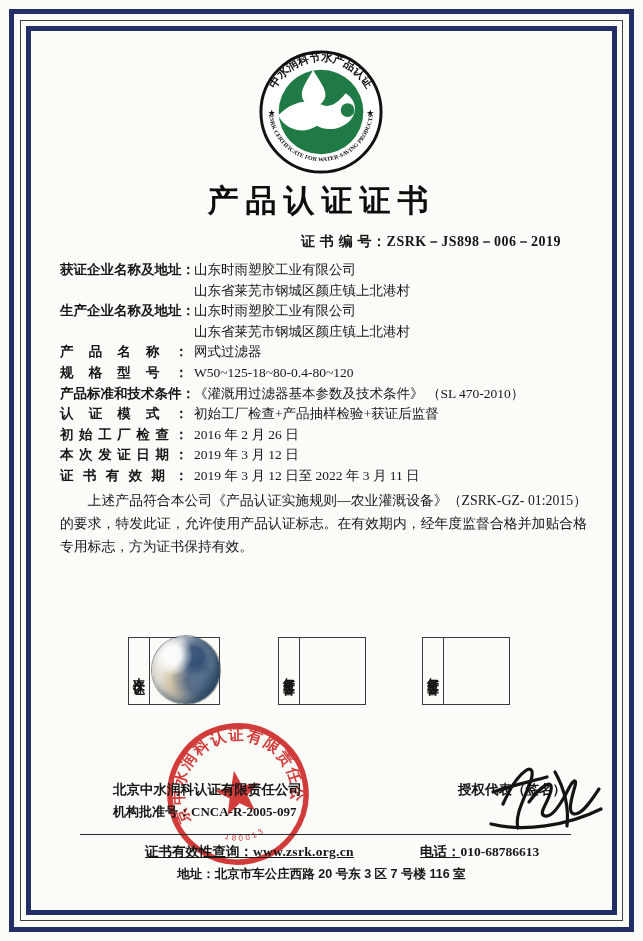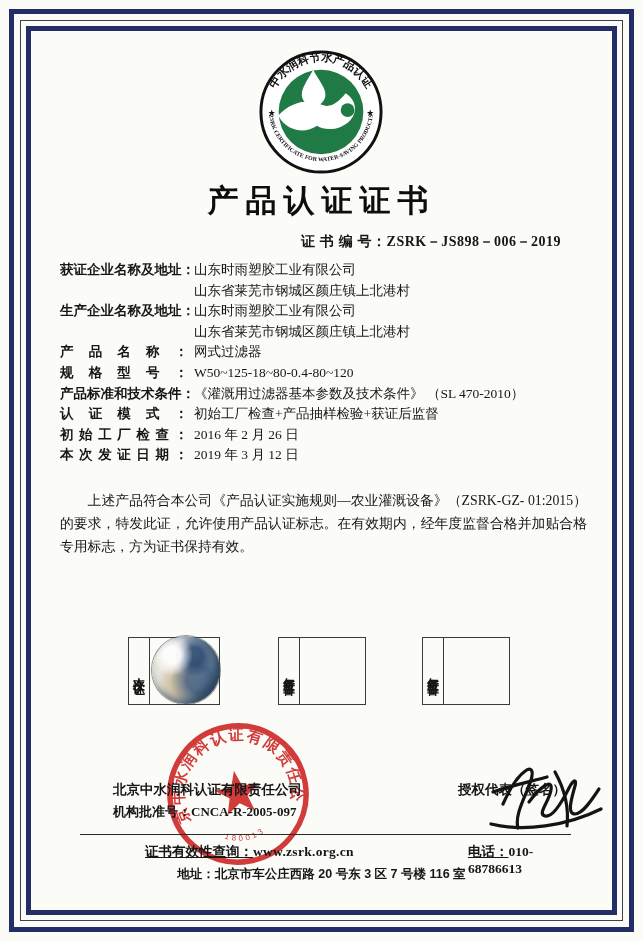--- a/index.html
+++ b/index.html
@@ -70,23 +70,23 @@
   .signature{position:absolute;left:483px;top:752px;width:125px;height:85px;}
 
   .issuer-line1{position:absolute;left:113px;top:781px;font-family:"Liberation Sans","DejaVu Sans",sans-serif;font-weight:bold;font-size:13.5px;}
   .issuer-line2{position:absolute;left:113px;top:803px;font-family:"Liberation Sans","DejaVu Sans",sans-serif;font-weight:bold;font-size:13px;}
   .issuer-line2 .num{font-family:"Liberation Serif","DejaVu Serif",serif;}
   .sign-label{position:absolute;left:458px;top:781px;font-family:"Liberation Sans","DejaVu Sans",sans-serif;font-weight:bold;font-size:13.5px;}
 
   .hr-line{position:absolute;left:80px;right:72px;top:834px;border-top:1.6px solid #2a2a2a;}
   .query-row{position:absolute;left:80px;right:72px;top:843px;font-size:13.5px;}
   .query-lab,.phone-lab{font-family:"Liberation Sans","DejaVu Sans",sans-serif;font-weight:bold;text-decoration:underline;}
-  .site{font-weight:bold;letter-spacing:.3px;text-align:center;}
+  .site{font-weight:bold;text-decoration:underline;letter-spacing:.3px;text-align:center;}
   .query-left{position:absolute;left:65px;}
-  .query-right{position:absolute;left:340px;font-weight:bold;margin-left:48px;}
+  .query-right{position:absolute;left:340px;font-weight:bold;}
   .addr-row{
     position:absolute;left:0;right:0;top:866px;text-align:center;
     font-family:"Liberation Sans","DejaVu Sans",sans-serif;font-weight:bold;font-size:12.5px;
   }
 </style>
 </head>
 <body>
 
 <div class="frame-a"></div>
 <div class="frame-b"></div>
@@ -155,20 +155,24 @@
     <span class="flabel">认证模式：</span>
     <span class="fvalue">初始工厂检查+产品抽样检验+获证后监督</span>
   </div>
   <div class="frow">
     <span class="flabel">初始工厂检查：</span>
     <span class="fvalue">2016 年 2 月 26 日</span>
   </div>
   <div class="frow">
     <span class="flabel">本次发证日期：</span>
     <span class="fvalue">2019 年 3 月 12 日</span>
+  </div>
+  <div class="frow">
+    <span class="flabel">证书有效期：</span>
+    <span class="fvalue">2019 年 3 月 12 日至 2022 年 3 月 11 日</span>
   </div>
 </div>
 
 <div class="statement">上述产品符合本公司《产品认证实施规则—农业灌溉设备》（ZSRK-GZ- 01:2015）的要求，特发此证，允许使用产品认证标志。在有效期内，经年度监督合格并加贴合格专用标志，方为证书保持有效。</div>
 
 <div class="boxes">
   <div class="cbox box1">
     <span class="vlab">本次认证</span>
   </div>
   <div class="cbox box2">

